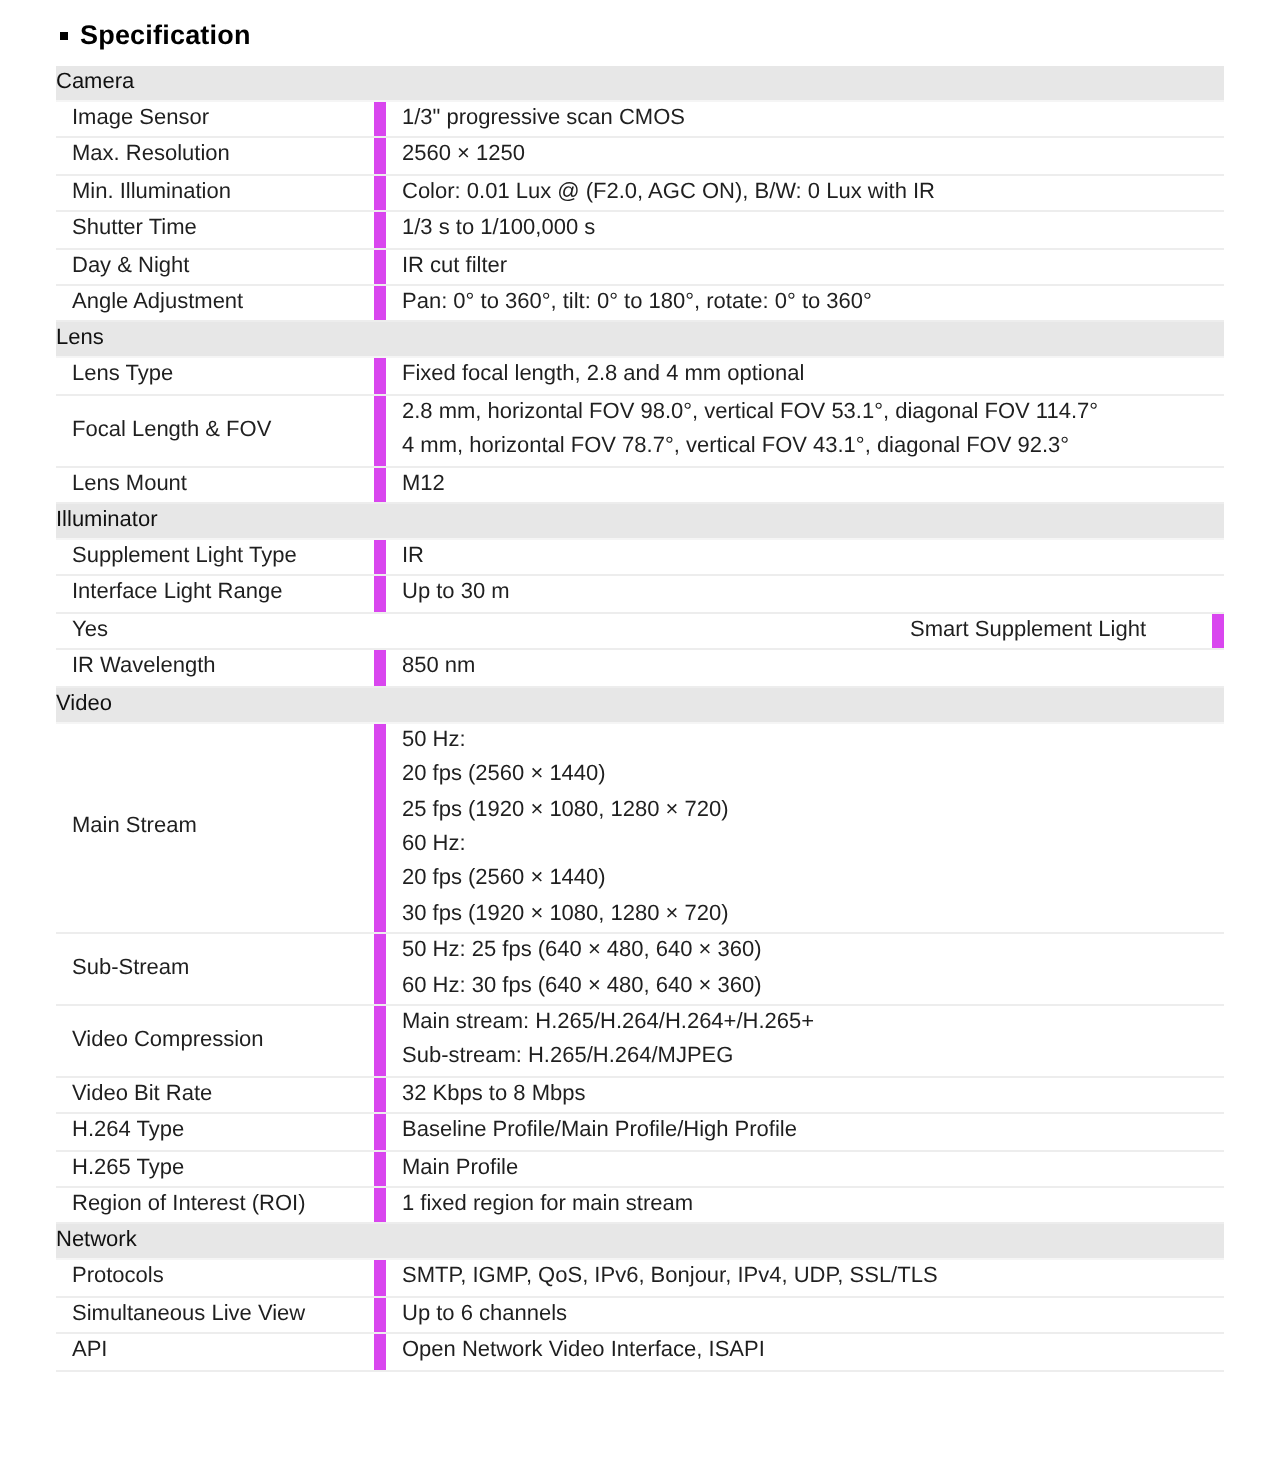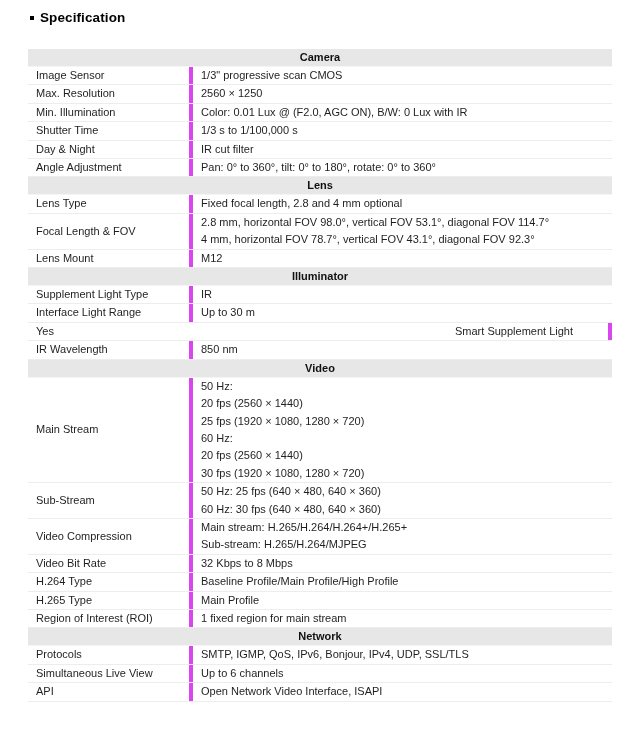--- a/index.html
+++ b/index.html
@@ -14,55 +14,54 @@
   .doc {
     padding: 6px 28px 0 28px;
   }
   .title {
     display: flex;
     align-items: center;
     gap: 6px;
     font-size: 13.5px;
     font-weight: bold;
     color: #000000;
-    margin: 4px 0 24px 2px;
+    margin: 4px 0 8px 2px;
     letter-spacing: 0.1px;
   }
   .bullet {
     width: 4px; height: 4px;
     background: #000000;
     flex: 0 0 auto;
     margin-top: 1px;
   }
   .spec-table {
     width: 584px;
     font-size: 11px;
   }
   .section-row {
     background: #e7e7e7;
-    font-weight: bold;
+    font-weight: normal;
     color: #111111;
     line-height: 17px;
-    padding: 0 16px;
+    padding: 0 0;
     border-bottom: 1px solid #f5f5f5;
-    text-align: center;
   }
   .data-row {
     display: flex;
     background: #ffffff;
     border-bottom: 1px solid #ededed;
   }
   .cell {
     line-height: 17.4px;
   }
   .cell.label {
     width: 165px;
     flex: 0 0 165px;
     padding: 0 8px;
-    border-right: 4px solid #d946ef;
+    border-right: 6px solid #d946ef;
     display: flex;
     align-items: center;
   }
   .cell.value {
     flex: 1;
     padding: 0 8px;
   }
   .line { white-space: nowrap; }
 </style>
 </head>

